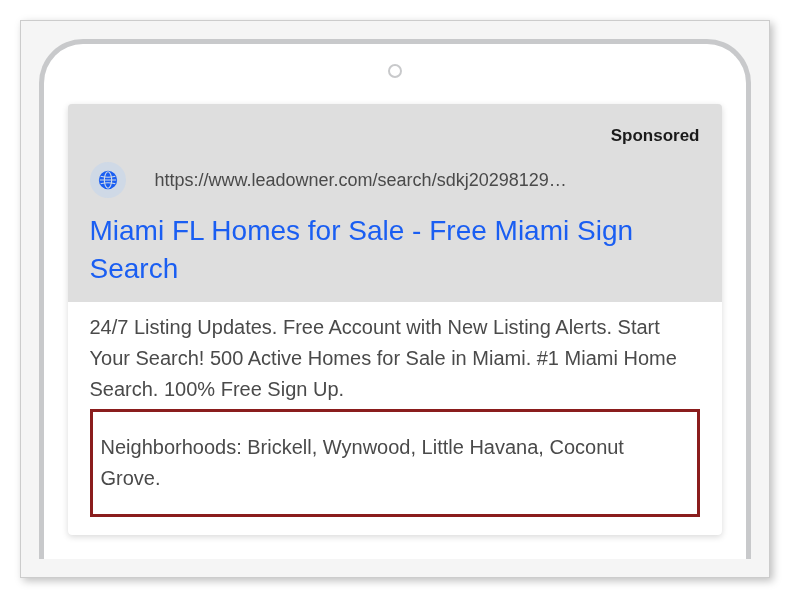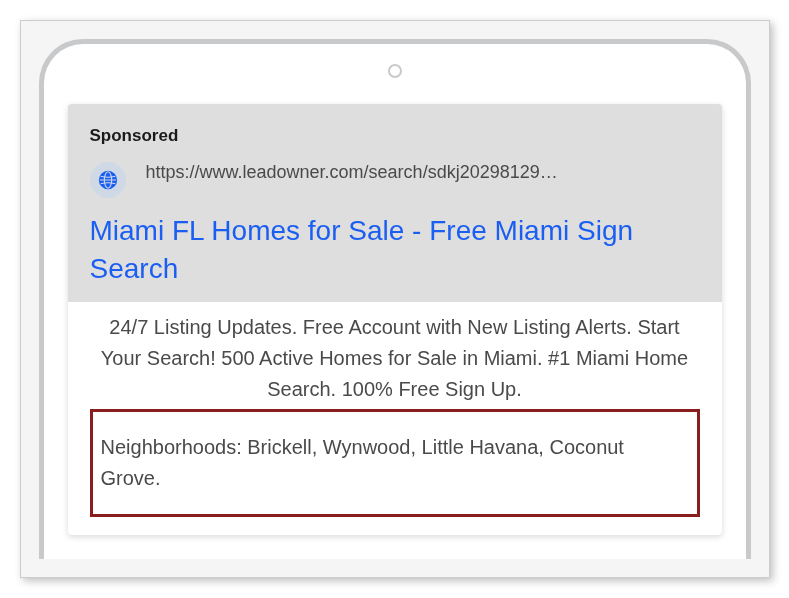--- a/index.html
+++ b/index.html
@@ -59,24 +59,26 @@
       margin-top: 10px;
     }
     .ad-header {
       padding: 22px 22px 14px 22px;
     }
     .sponsored-label {
       font-weight: bold;
       font-size: 17px;
       color: #1a1a1a;
       margin-bottom: 16px;
+      text-align: right;
     }
     .url-row {
       display: flex;
-      gap: 20px;
+      align-items: center;
+      gap: 29px;
       margin-bottom: 14px;
     }
     .globe-wrap {
       width: 36px;
       height: 36px;
       border-radius: 50%;
       background: #cfd9e6;
       display: flex;
       align-items: center;
       justify-content: center;
@@ -100,21 +102,20 @@
       font-weight: 400;
     }
     .ad-body {
       background: #fff;
       padding: 10px 22px 18px 22px;
     }
     .desc-text {
       font-size: 20px;
       line-height: 1.55;
       color: #4a4a4a;
-      text-align: center;
     }
     .callout {
       border: 3px solid #8a1d1d;
       padding: 20px 8px;
       margin-top: 4px;
     }
     .callout-text {
       font-size: 20px;
       line-height: 1.55;
       color: #4a4a4a;

